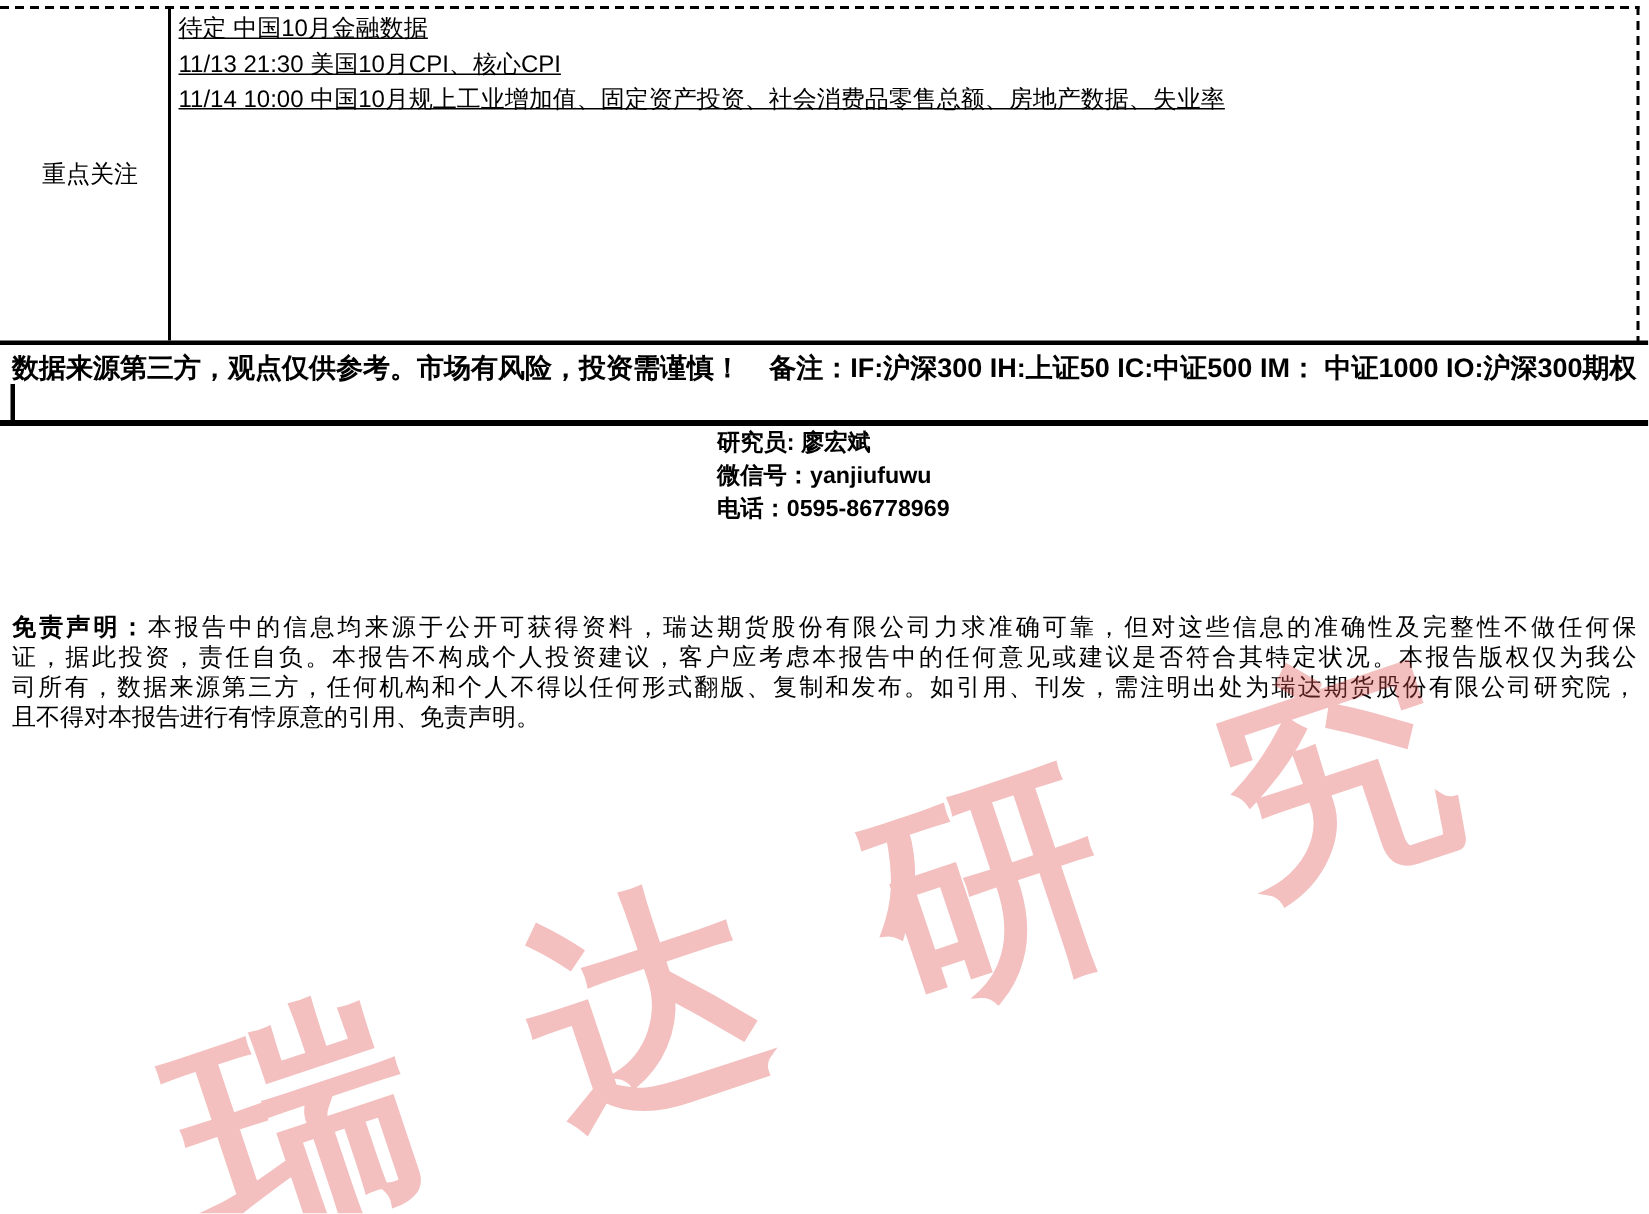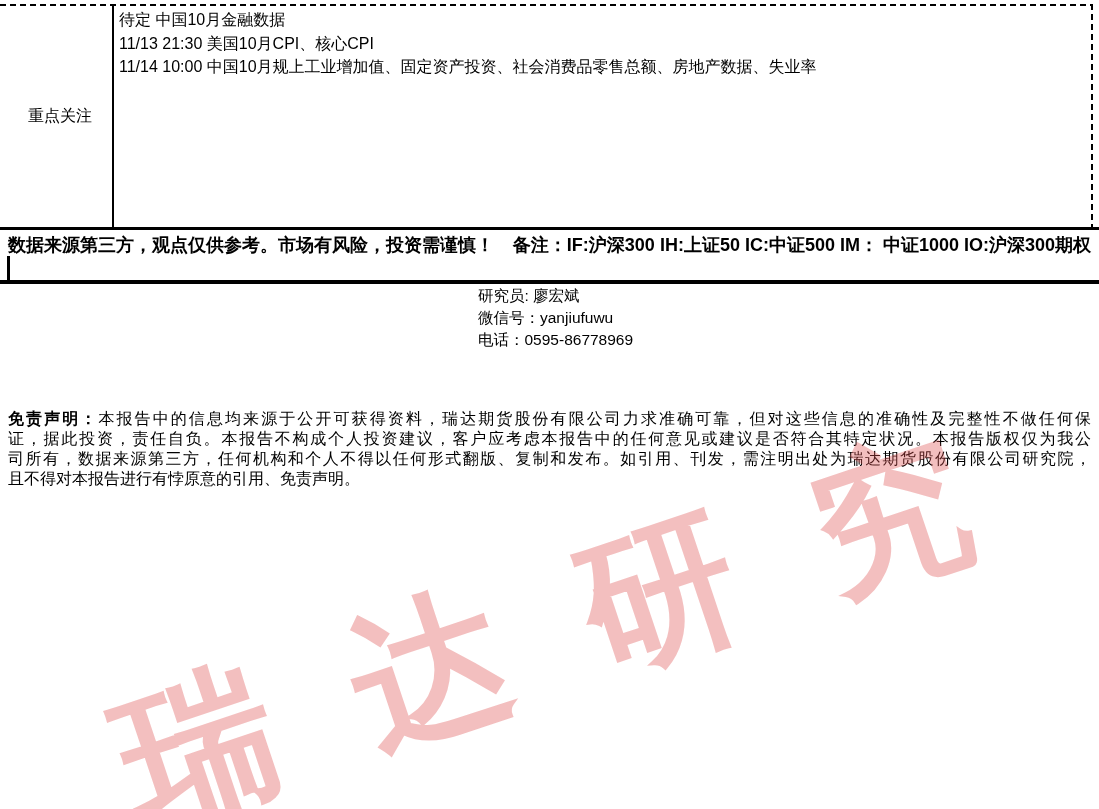--- a/index.html
+++ b/index.html
@@ -29,39 +29,39 @@
     display: flex; align-items: center; justify-content: center;
     font-size: 16px;
     font-family: Liberation Serif, serif;
   }
   .cell-divider {
     position: absolute; left: 112px; top: 6px; width: 2px; height: 221px;
     background: #000;
   }
   .focus-content {
     position: absolute; left: 119px; top: 8px; width: 965px;
-    font-size: 16px; line-height: 23.5px; white-space: nowrap;
+    font-size: 16px; line-height: 23.5px; white-space: nowrap; text-decoration: underline;
   }
 
   
   .rule-1 { position: absolute; left: 0; top: 227px; width: 1099px; height: 3px; background: #000; }
   .rule-2 { position: absolute; left: 0; top: 280px; width: 1099px; height: 4px; background: #000; }
   .corner-tick { position: absolute; left: 7px; top: 256px; width: 3px; height: 26px; background: #000; }
 
   
   .footnote-row {
     position: absolute; left: 8px; top: 233px; width: 1083px;
     display: flex; justify-content: space-between; align-items: flex-start;
     font-size: 18px; font-weight: bold; white-space: nowrap;
   }
 
   
   .researcher {
     position: absolute; left: 478px; top: 285px;
-    font-size: 15.5px; font-weight: normal; line-height: 21.8px; white-space: nowrap;
+    font-size: 15.5px; font-weight: bold; line-height: 21.8px; white-space: nowrap;
   }
 
   
   .disclaimer {
     position: absolute; left: 8px; top: 409px; width: 1083px;
     font-size: 16px; line-height: 20px;
   }
   .disclaimer .line { width: 1083px; }
   .disclaimer .line.just { text-align: justify; text-align-last: justify; }
   .disclaimer .lead { font-weight: bold; }

